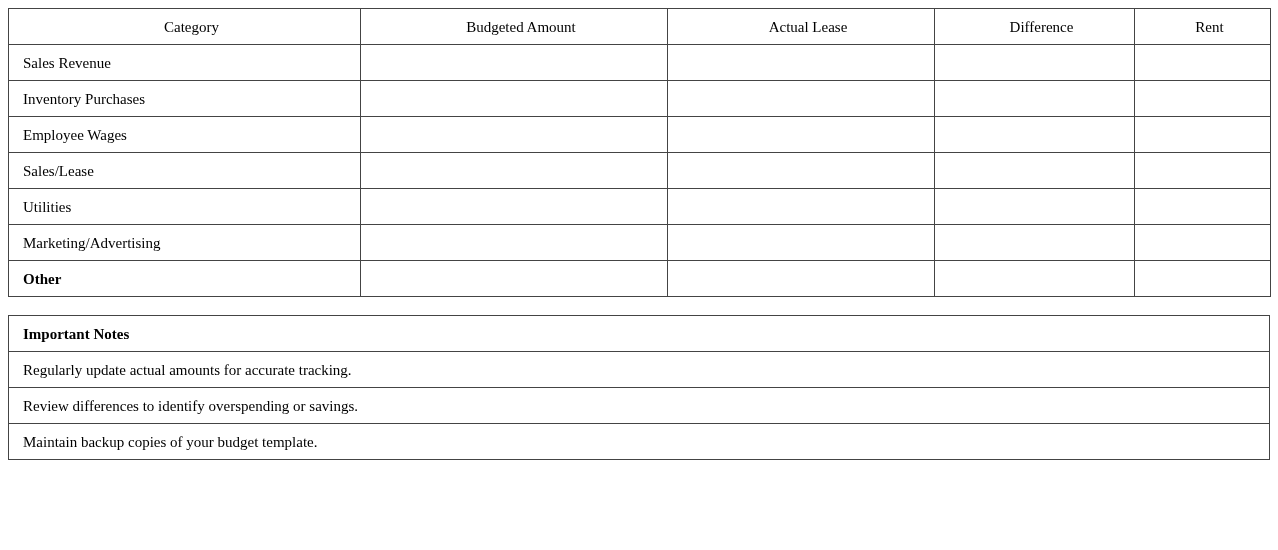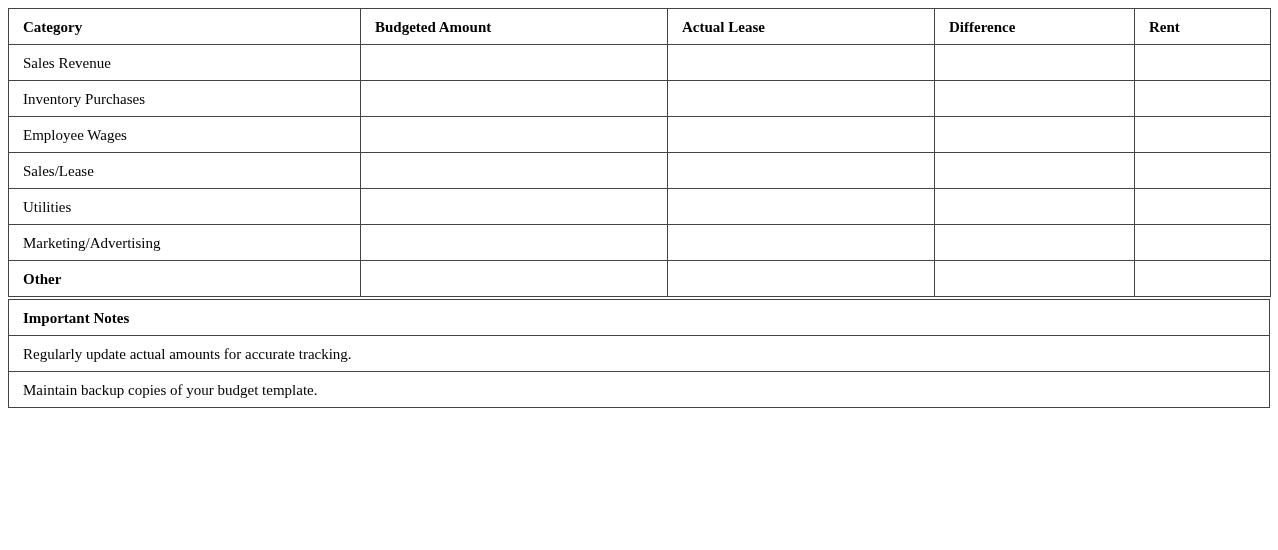--- a/index.html
+++ b/index.html
@@ -28,29 +28,29 @@
     }
     td, th {
       border: 1px solid #444444;
       height: 36px;
       padding: 0 0 0 14px;
       text-align: left;
       vertical-align: middle;
       box-sizing: border-box;
       line-height: 18px;
     }
-    th { font-weight: bold; }
+    th { font-weight: normal; text-align: center; }
     .bold { font-weight: bold; }
     .budget-table col.c1 { width: 352px; }
     .budget-table col.c2 { width: 307px; }
     .budget-table col.c3 { width: 267px; }
     .budget-table col.c4 { width: 200px; }
     .budget-table col.c5 { width: 136px; }
     .notes-table {
-      margin-top: 2px;
+      margin-top: 18px;
       padding-left: 23px;
     }
   </style>
 </head>
 <body>
 
 <div class="wrap">
   <table class="budget-table">
     <colgroup>
       <col class="c1">
@@ -123,17 +123,20 @@
 
   <table class="notes-table">
     <tbody>
       <tr>
         <td class="bold">Important Notes</td>
       </tr>
       <tr>
         <td>Regularly update actual amounts for accurate tracking.</td>
       </tr>
       <tr>
+        <td>Review differences to identify overspending or savings.</td>
+      </tr>
+      <tr>
         <td>Maintain backup copies of your budget template.</td>
       </tr>
     </tbody>
   </table>
 </div>
 
 </body></html>

